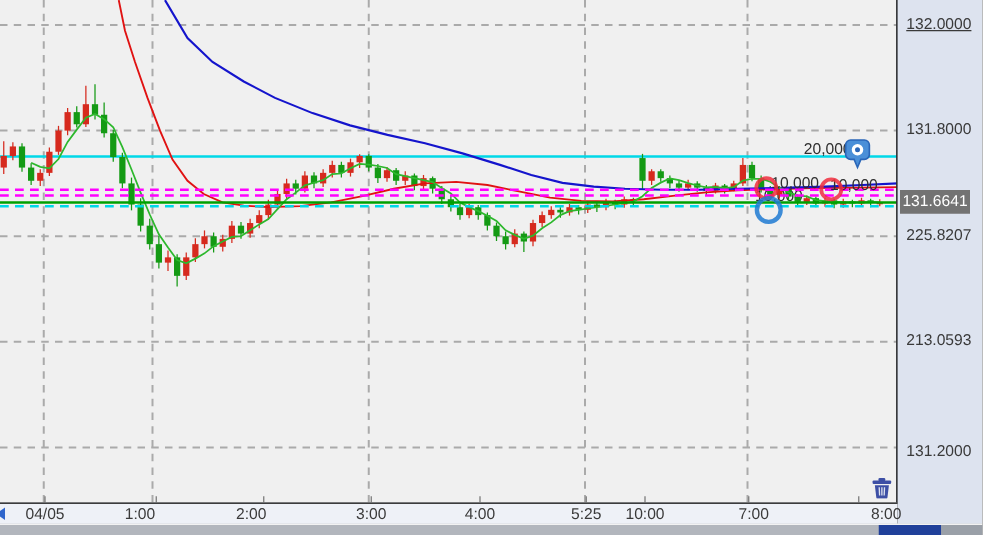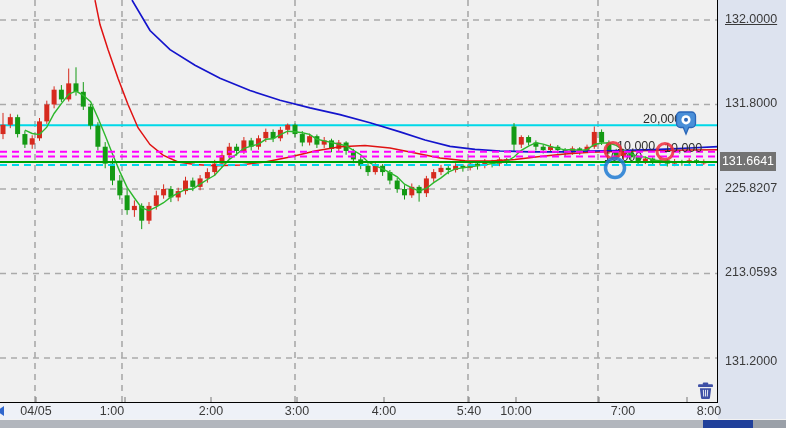--- a/index.html
+++ b/index.html
@@ -312,26 +312,26 @@
       <div class="plabel" style="top: 96.4842px;">131.8000</div>
       <div class="plabel" style="top: 180.984px;">225.8207</div>
       <div class="plabel" style="top: 265.484px;">213.0593</div>
       <div class="plabel" style="top: 354px;">131.2000</div>
     </div>
 
   <div class="taxis">
     <div class="edge-glyph"></div>
   <div class="tlabel" style="left: 36px;">04/05</div>
       <div class="tlabel" style="left: 112px;">1:00</div>
-      <div class="tlabel" style="left: 211px;">2:00</div>
+      <div class="tlabel" style="left: 201px;">2:00</div>
       <div class="tlabel" style="left: 297px; text-align: center;">3:00</div>
       <div class="tlabel" style="left: 384px;">4:00</div>
-      <div class="tlabel" style="left: 469px;">5:40</div>
+      <div class="tlabel" style="left: 469px;">5:25</div>
       <div class="tlabel" style="left: 516px;">10:00</div>
-      <div class="tlabel" style="left: 623px;">7:00</div>
+      <div class="tlabel" style="left: 603px;">7:00</div>
       <div class="tlabel" style="left: 687px; margin-left: 22px;">8:00</div>
     </div>
 
   <div class="bottom-strip">
     <div class="navy"></div>
     <div class="strip-right"></div>
   </div>
 
 </div>
 

